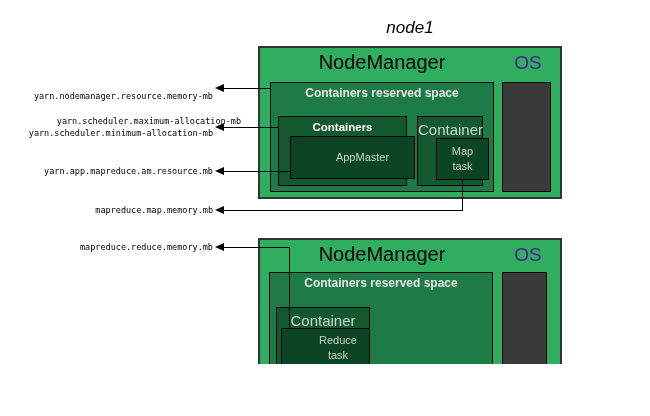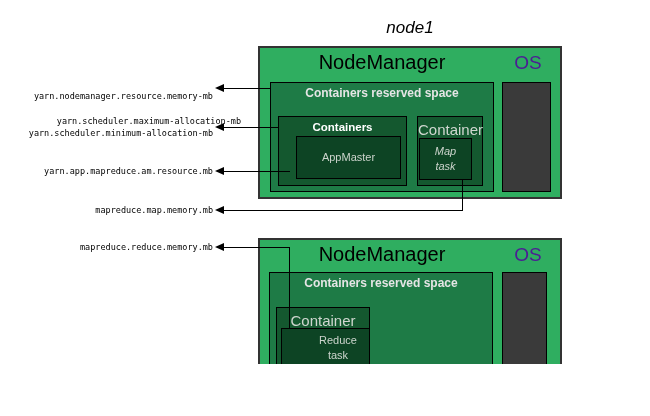--- a/index.html
+++ b/index.html
@@ -34,28 +34,28 @@
 
   <div class="abs node-box" style="left:258px;top:46px;width:300px;height:149px;">
     <div class="abs manager-label" style="left:10px;top:3px;width:224px;">NodeManager</div>
     <div class="abs os-label" style="left:242px;top:4px;width:52px;">OS</div>
 
     <div class="abs reserved" style="left:10px;top:34px;width:222px;height:108px;">
       <div class="abs reserved-label">Containers reserved space</div>
 
       <div class="abs group" style="left:7px;top:33px;width:127px;height:68px;">
         <div class="abs group-label-bold">Containers</div>
-        <div class="abs task" style="left:17px;top:19px;width:103px;height:41px;">
+        <div class="abs task" style="left:11px;top:19px;width:103px;height:41px;padding-left:20px;">
           <div class="task-label">AppMaster</div>
         </div>
       </div>
 
       <div class="abs group" style="left:146px;top:33px;width:64px;height:68px;">
         <div class="abs group-label">Container</div>
-        <div class="abs task" style="left:1px;top:21px;width:51px;height:40px;font-style:italic;">
+        <div class="abs task" style="left:18px;top:21px;width:51px;height:40px;">
           <div class="task-label">Map</div>
           <div class="task-label">task</div>
         </div>
       </div>
     </div>
 
     <div class="abs osbar" style="left:242px;top:34px;width:47px;height:108px;"></div>
   </div>
 
 

